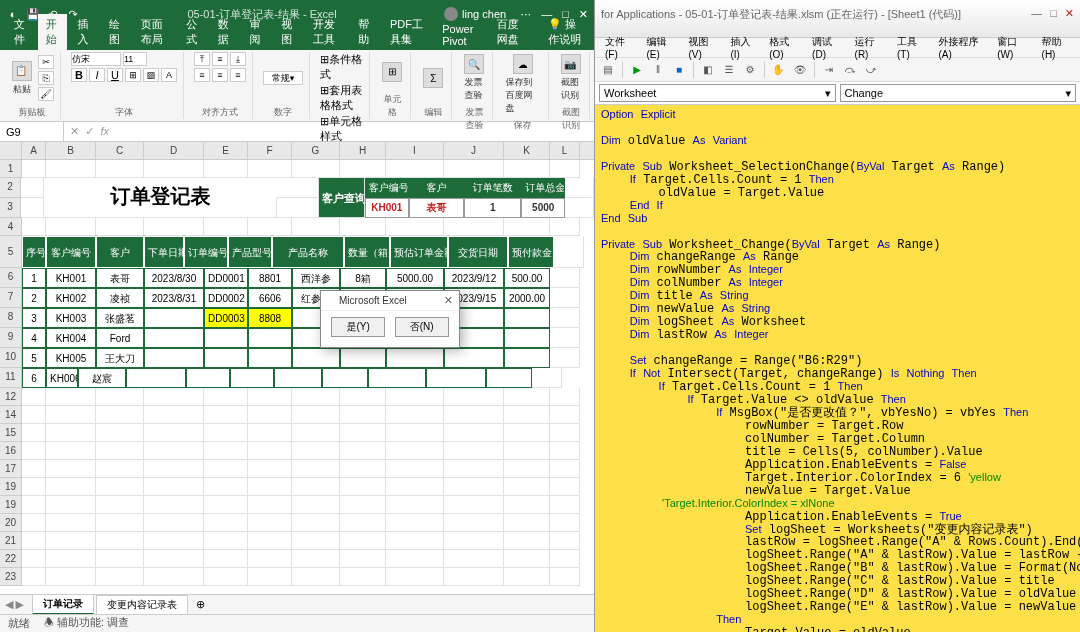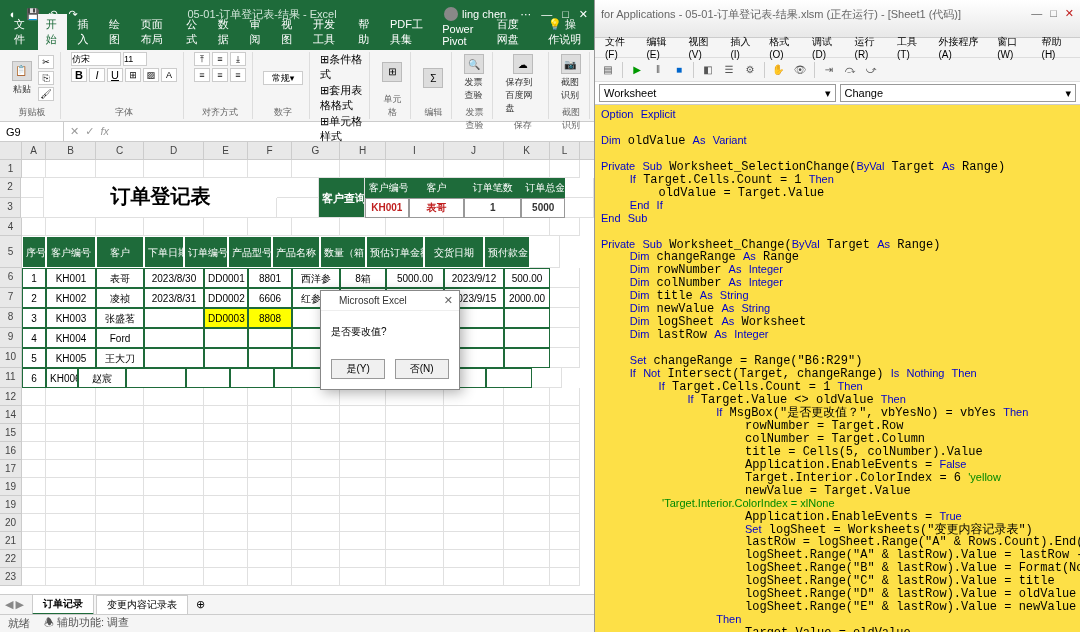--- a/index.html
+++ b/index.html
@@ -325,21 +325,21 @@
           <div class="cell" style="width: 30px;"></div>
         </div>
         <div class="row" style="height: 32px;">
           <div class="rowhdr" style="height:32px;line-height:32px">5</div>
           <div class="cell th" style="width:24px">序号</div>
           <div class="cell th" style="width:50px">客户编号</div>
           <div class="cell th" style="width:48px">客户</div>
           <div class="cell th" style="width:40px">下单日期</div>
           <div class="cell th" style="width:44px">订单编号</div>
           <div class="cell th" style="width:44px">产品型号</div>
-          <div class="cell th" style="width:48px">产品名称</div>
+          <div class="cell th" style="width:72px">产品名称</div>
           <div class="cell th" style="width:46px">数量（箱）</div>
           <div class="cell th" style="width:58px">预估订单金额</div>
           <div class="cell th" style="width:60px">交货日期</div>
           <div class="cell th" style="width:46px">预付款金</div>
           <div class="cell" style="width:30px;height:32px"></div>
         </div>
         <div class="row" style="height: 20px;">
           <div class="rowhdr" style="height:20px">6</div>
           <div class="cell td" style="width:24px;">1</div>
           <div class="cell td" style="width:50px;">KH001</div>
@@ -593,21 +593,20 @@
           <div class="cell" style="width: 60px;"></div>
           <div class="cell" style="width: 46px;"></div>
           <div class="cell" style="width: 30px;"></div>
         </div>
       </div>
   </div>
 
   <div class="msgbox">
     <div class="msgbox-title">Microsoft Excel</div>
     <span class="msgbox-close">✕</span>
-    <div class="msgbox-body">是否要改值?</div>
     <div class="msgbox-btns">
       <button class="msgbox-btn">是(Y)</button>
       <button class="msgbox-btn">否(N)</button>
     </div>
   </div>
 
   <div class="xl-sheet-tabs" id="sheettabs">
     <span style="margin-left:-25px;color:#888;cursor:pointer">◀</span>
     <span style="color:#888;cursor:pointer;margin-right:6px">▶</span>
   <div class="sheet-tab active">订单记录</div>

